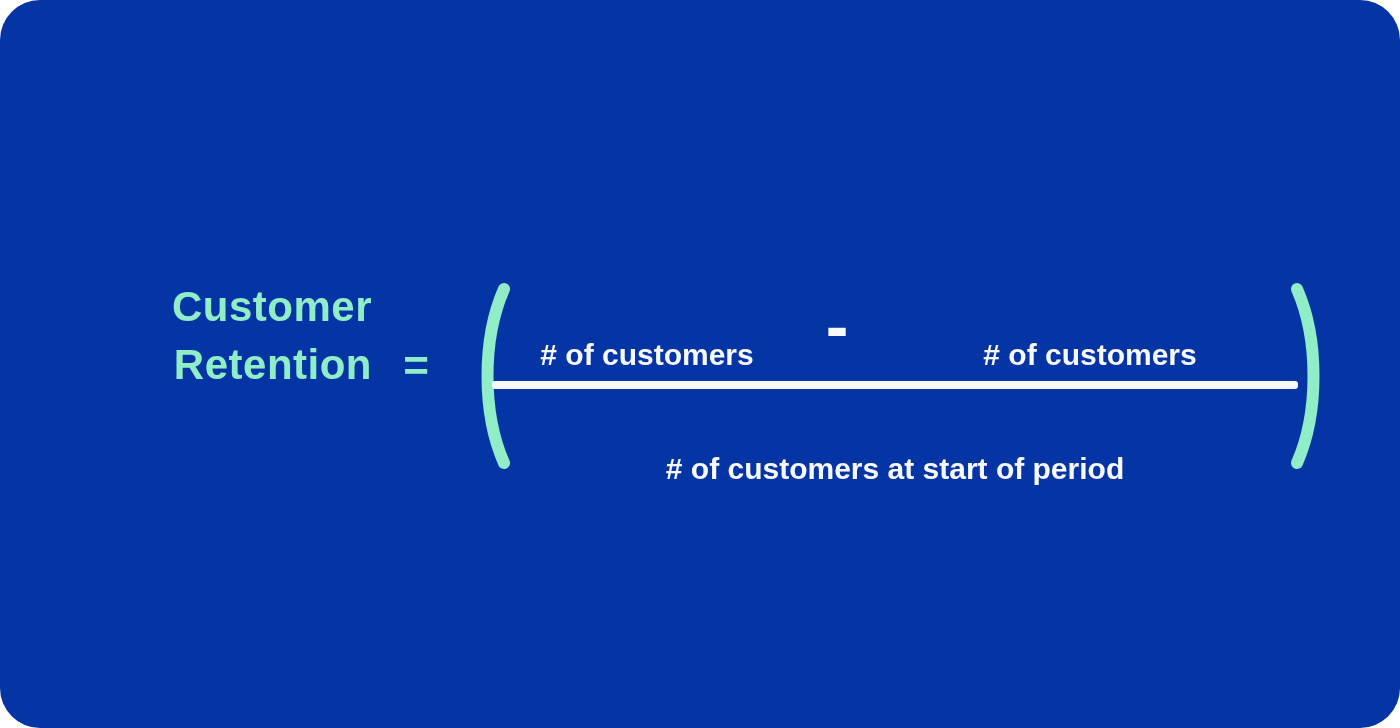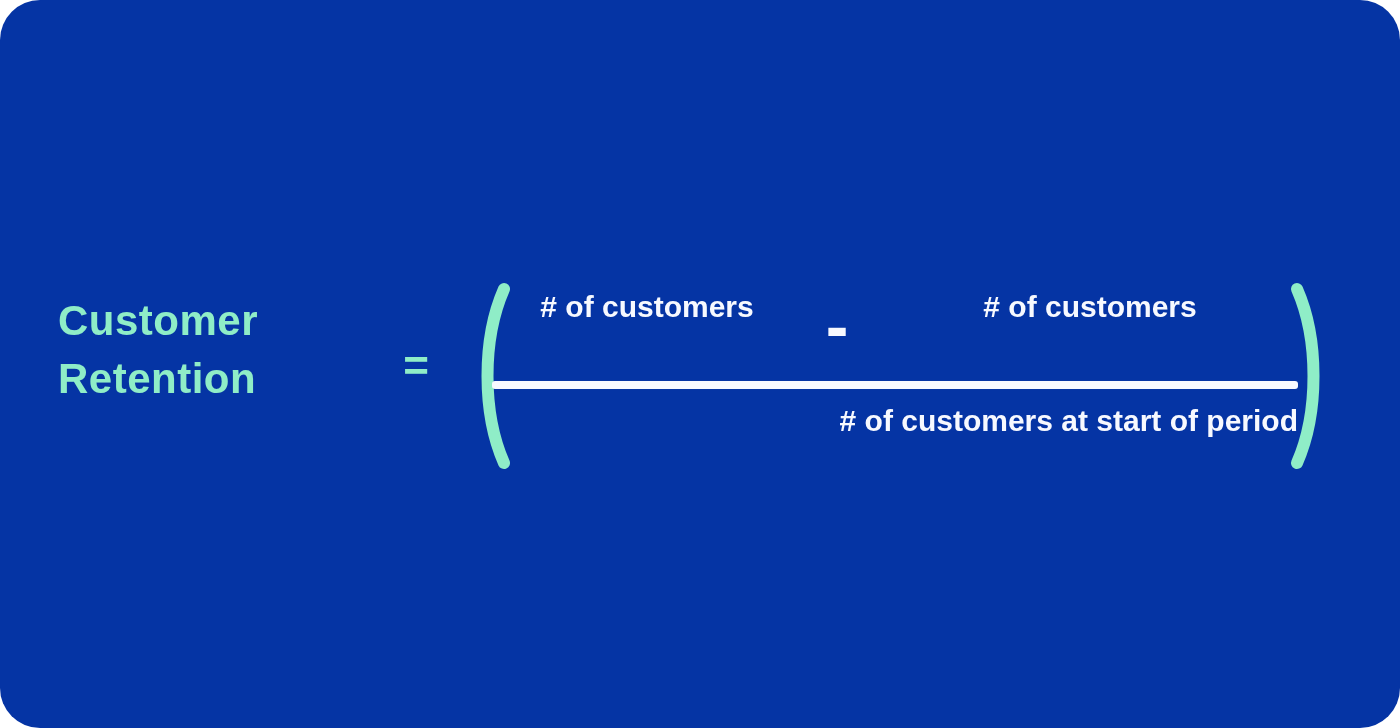--- a/index.html
+++ b/index.html
@@ -21,23 +21,23 @@
     position: absolute;
     left: 0; top: 0;
     width: 1400px;
     height: 728px;
     background: var(--card-bg, #0534A4);
     border-radius: 40px;
   }
   .metric-title {
     position: absolute;
     left: 58px;
-    top: 292px;
+    top: 278px;
     width: 314px;
-    text-align: left;
+    text-align: right;
     color: var(--accent, #8FEDC7);
     font-size: 42px;
     font-weight: 800;
     line-height: 58px;
     letter-spacing: 0.5px;
   }
   .metric-title .title-line { display: block; }
   .equals-sign {
     position: absolute;
     left: 395px;
@@ -59,20 +59,21 @@
     color: var(--accent, #8FEDC7);
   }
   .paren-open  { left: 476px; }
   .paren-close { left: 1287px; }
   .formula-text {
     color: var(--text-color, #F7F9FF);
     font-size: 30px;
     font-weight: 700;
     line-height: 38px;
     text-align: center;
+    margin-top: 48px;
   }
   .numerator-left {
     position: absolute;
     left: 497px;
     top: 288px;
     width: 300px;
   }
   .numerator-right {
     position: absolute;
     left: 905px;
@@ -100,21 +101,20 @@
     width: 806px;
     height: 8px;
     background: var(--text-color, #F7F9FF);
     border-radius: 3px;
   }
   .denominator {
     position: absolute;
     left: 492px;
     top: 402px;
     width: 806px;
-    text-align: right;
   }
 </style>
 </head>
 <body style="background: rgb(255, 255, 255);">
 
 <div class="stage">
   <div class="card">
 
     <div class="metric-title">
       <span class="title-line">Customer</span>

